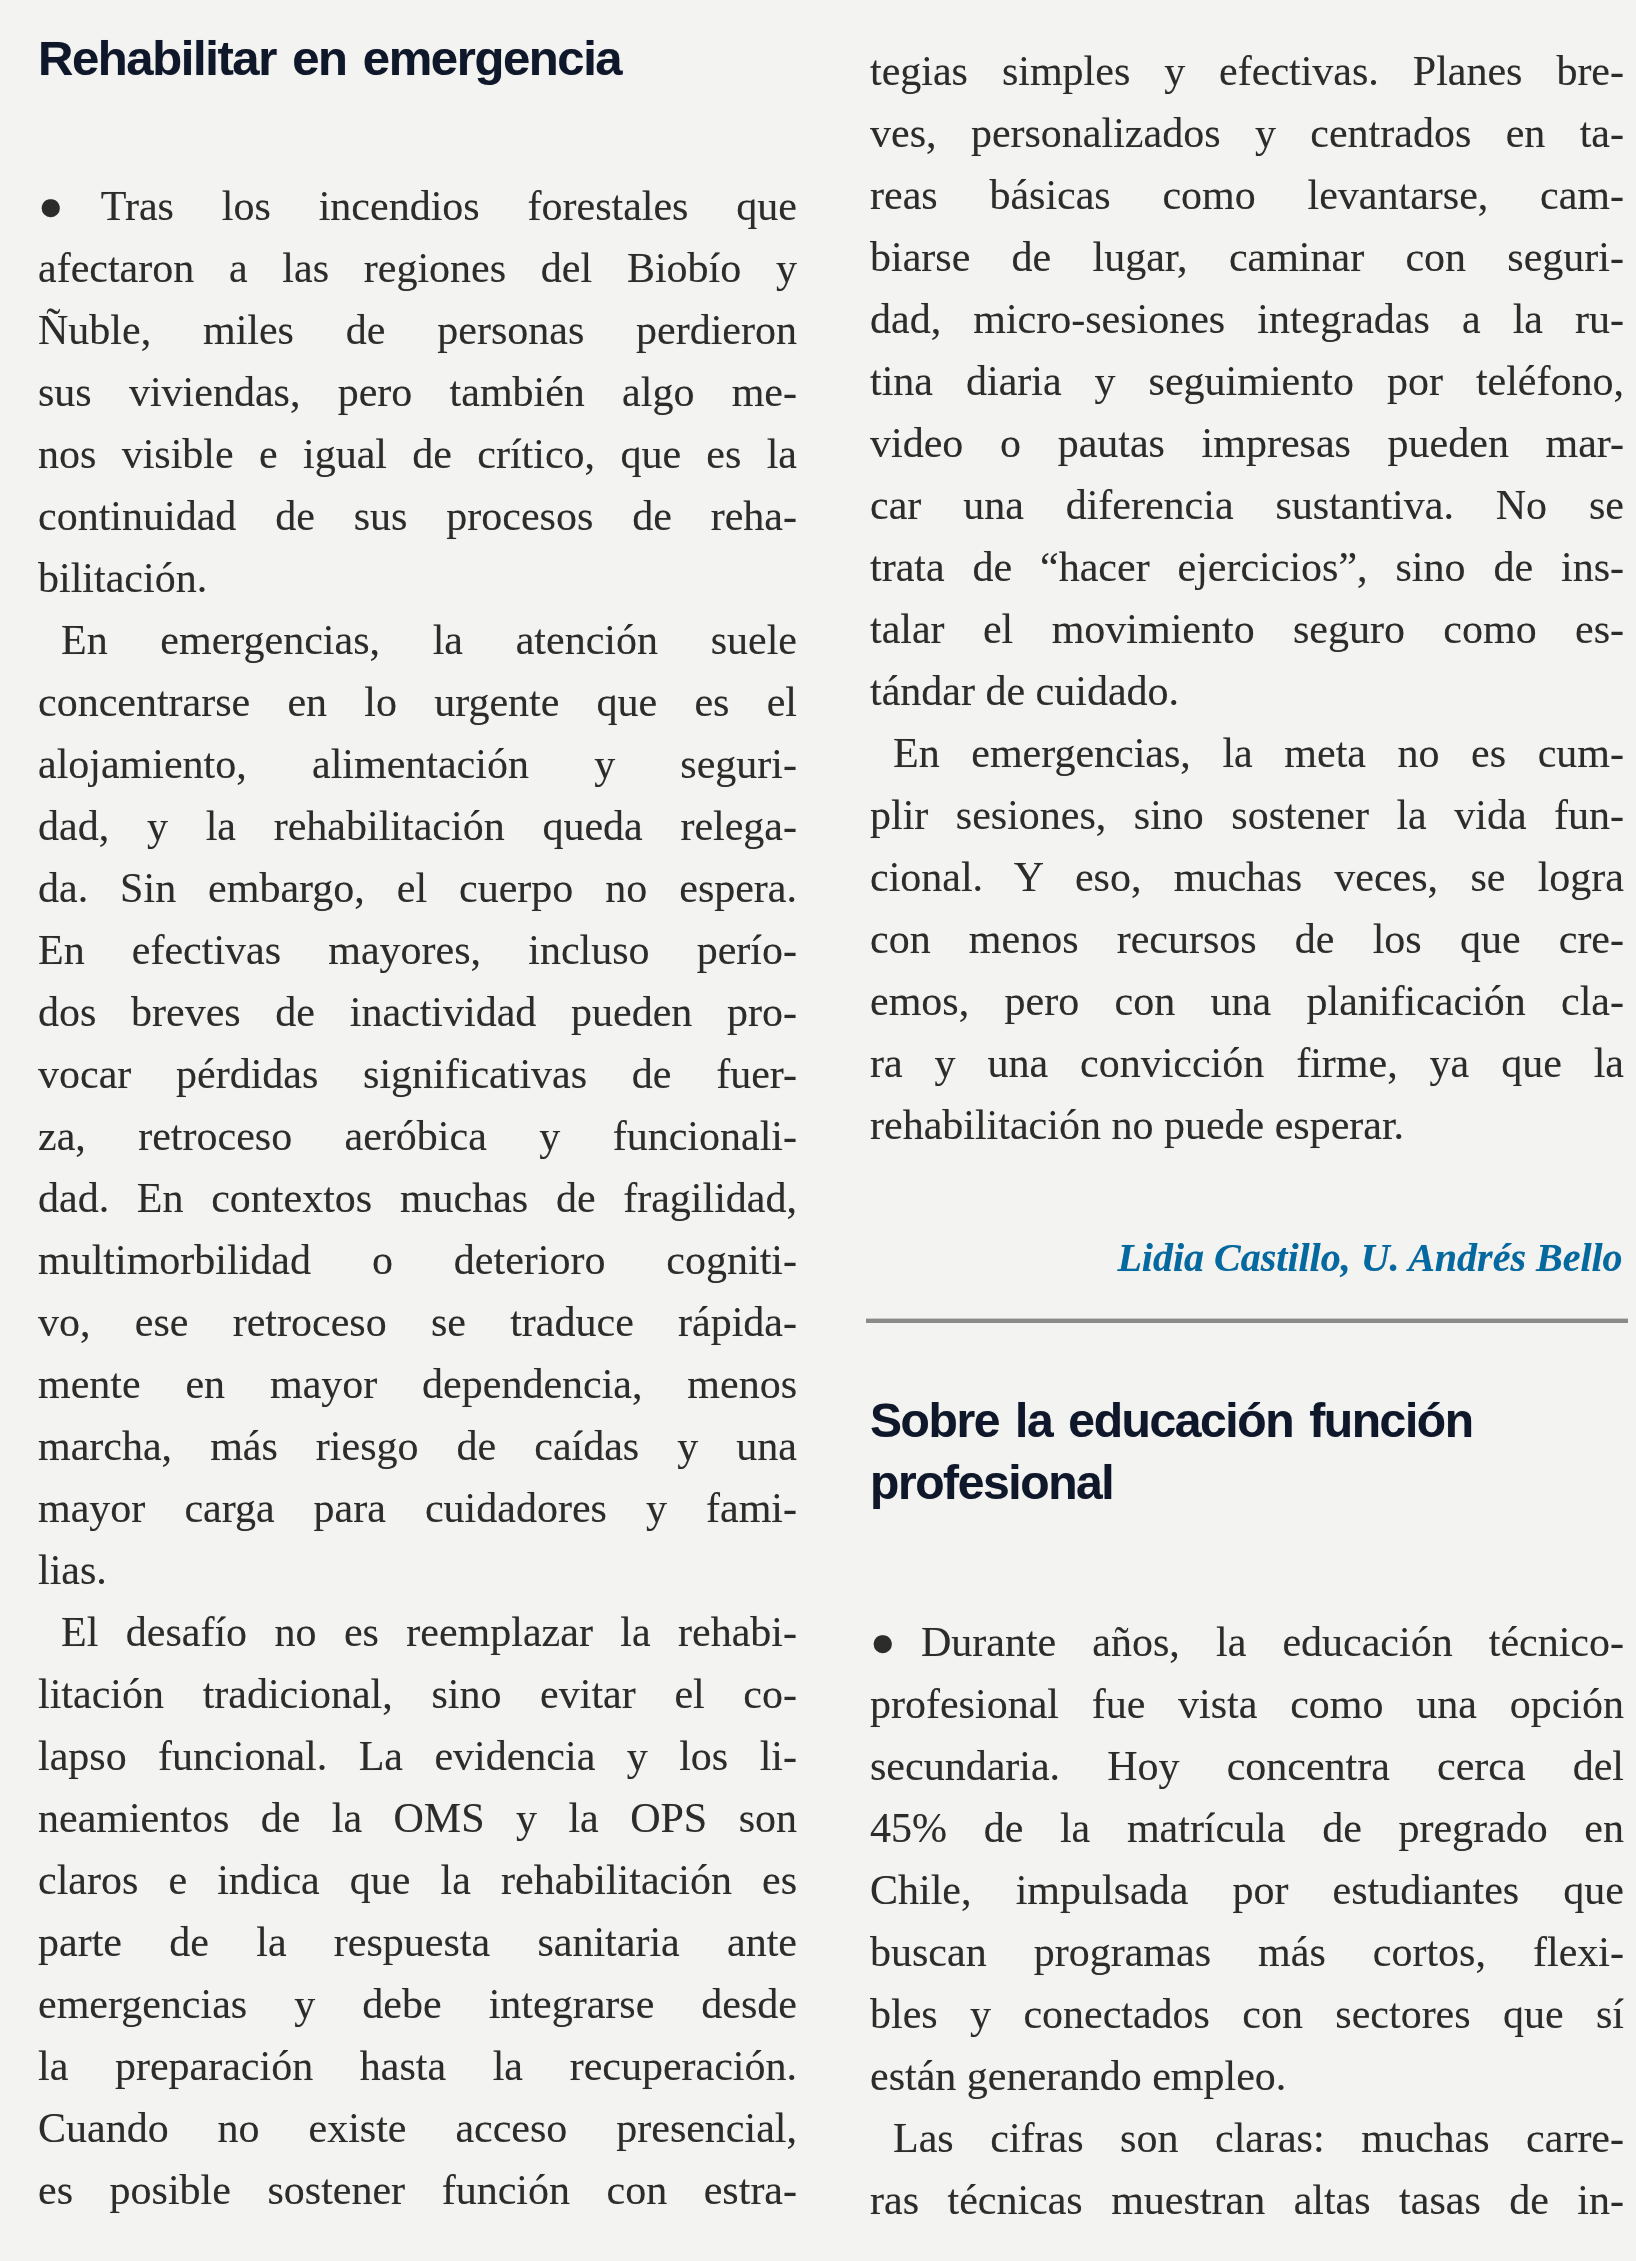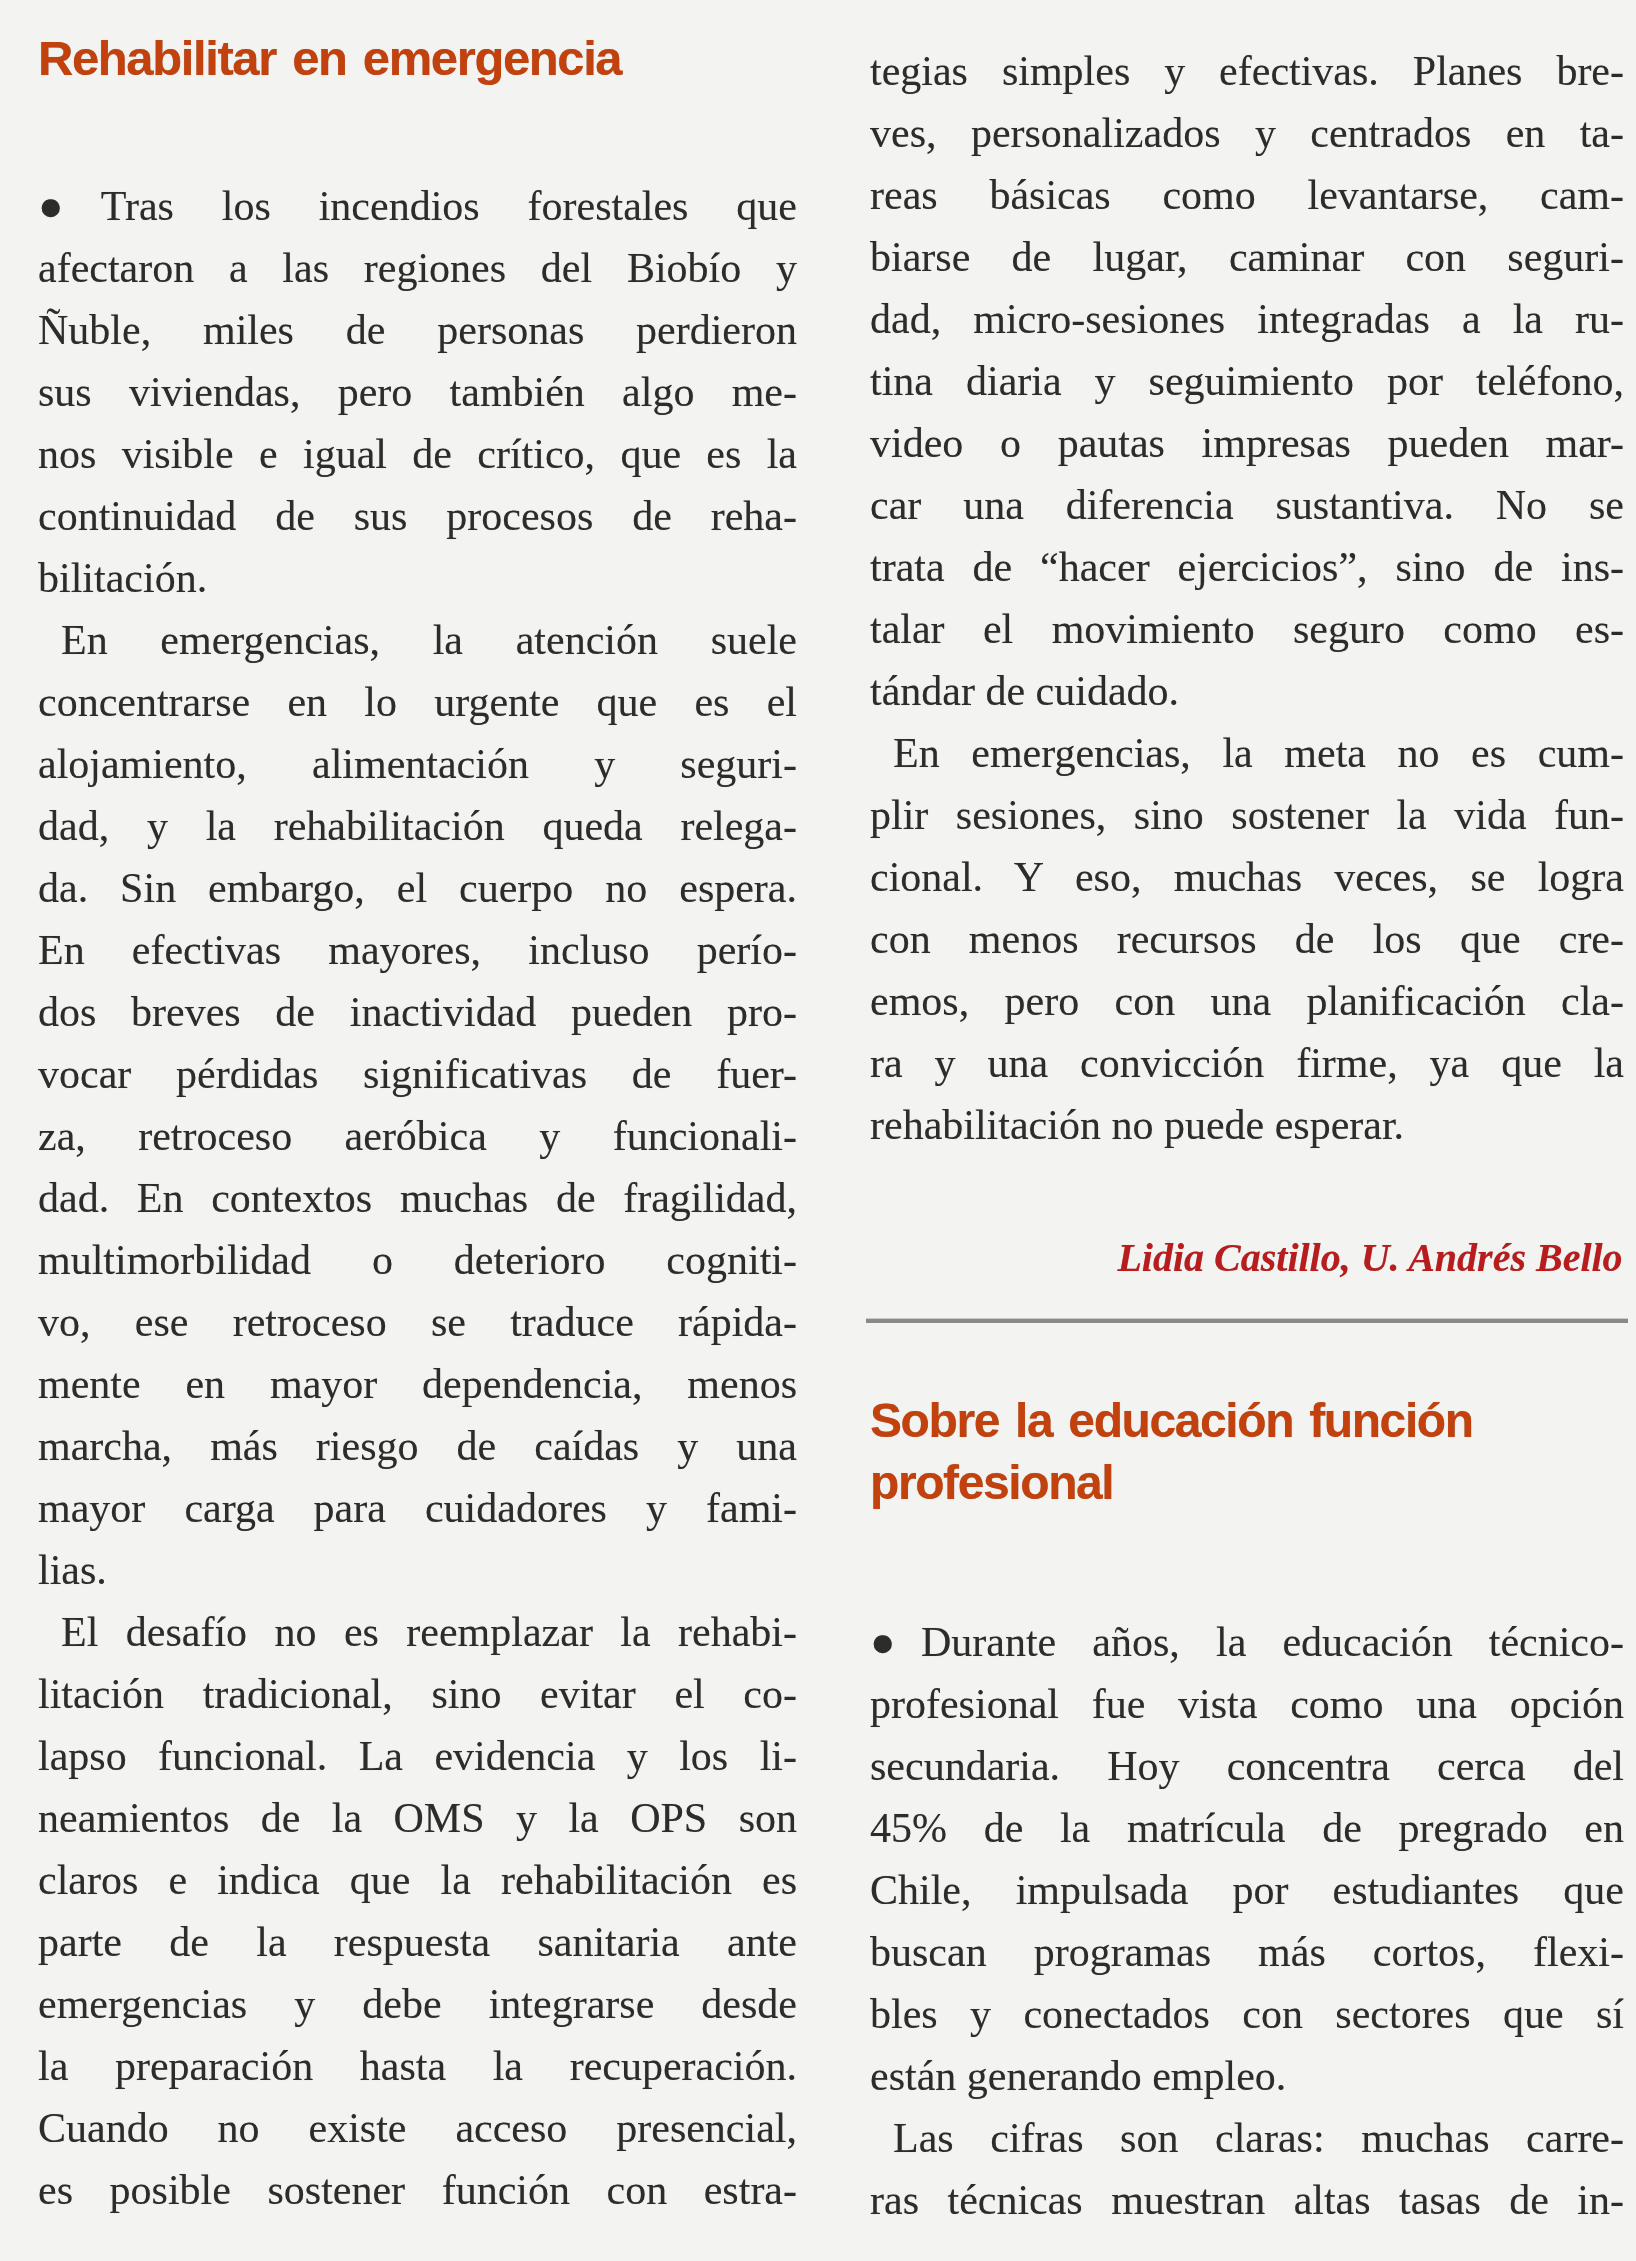--- a/index.html
+++ b/index.html
@@ -18,21 +18,21 @@
   #col1 { left: 38px;  width: 759px; }
   #col2 { left: 870px; width: 754px; }
 
   .headline {
     font-family: "Liberation Sans", "DejaVu Sans", sans-serif;
     font-weight: 700;
     font-size: 49px;
     line-height: 58px;
     letter-spacing: -1.4px;
     word-spacing: 4.1px;
-    color: #c2410c;
+    color: #0f172a;
     text-shadow: 0 0 0.7px rgba(20,20,20,.4);
   }
   #headline-1 { margin-top: 29px; margin-bottom: 88px; }
   #headline-2 { margin-top: 67px; font-size: 48px; line-height: 62px; }
 
   .body-block { }
   #col2 .first-block { margin-top: 40px; }
 
   .line {
     font-size: 42px;
@@ -46,21 +46,21 @@
   .line.end { text-align-last: left; white-space: normal; }
   .line.ind { text-indent: 23px; }
 
   .signature {
     margin-top: 77px;
     font-size: 40px;
     line-height: 49px;
     font-style: italic;
     font-weight: 700;
     text-align: right;
-    color: #b91c1c;
+    color: #0369a1;
     text-shadow: 0 0 0.7px rgba(30,30,30,.35);
     padding-right: 1.4px;
   }
   .divider {
     margin-top: 36px;
     margin-left: -4.1px;
     width: 762px;
     height: 4.1px;
     background: #8a8a88;
     border-top: 1.4px solid #c9c9c7;

